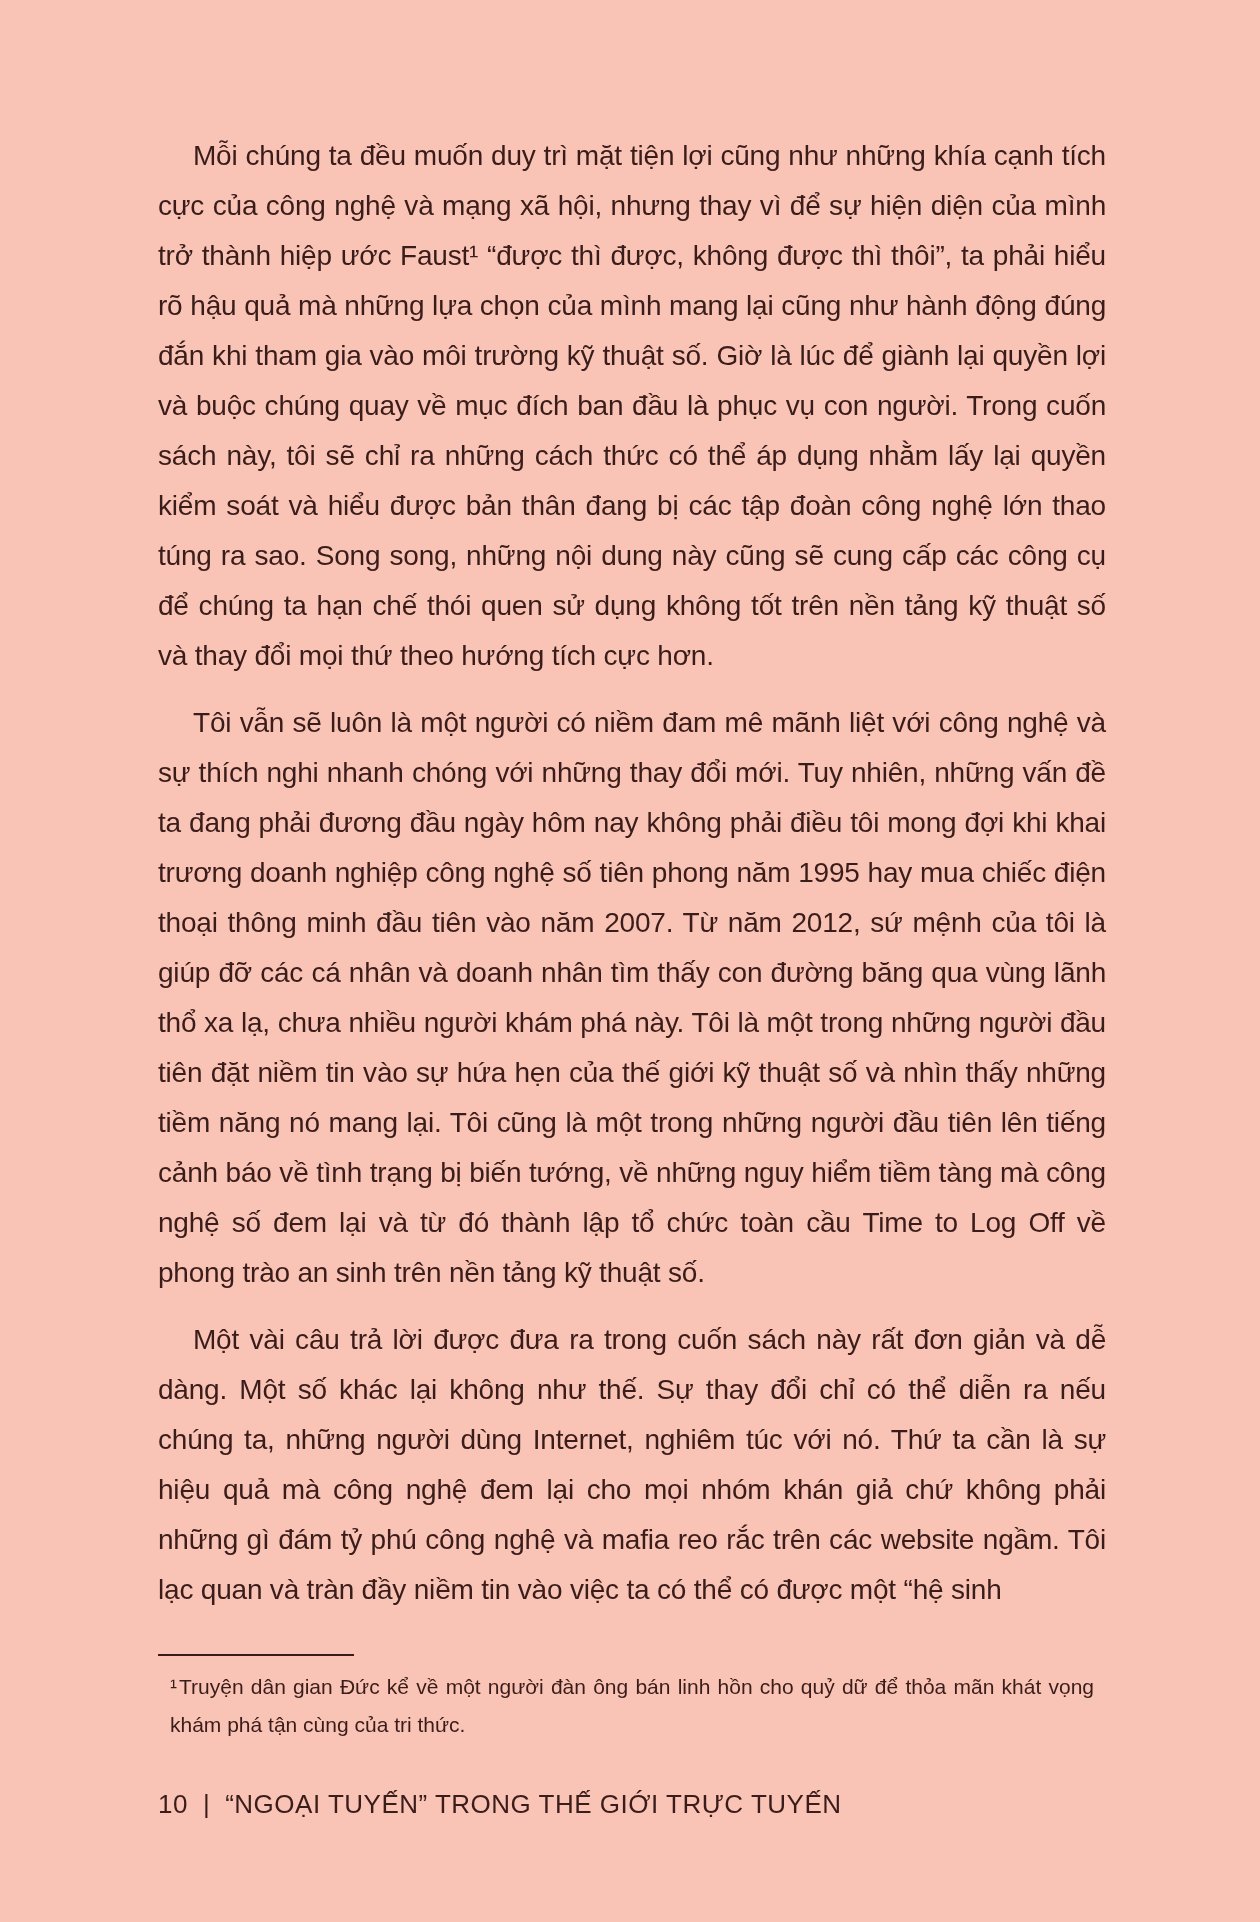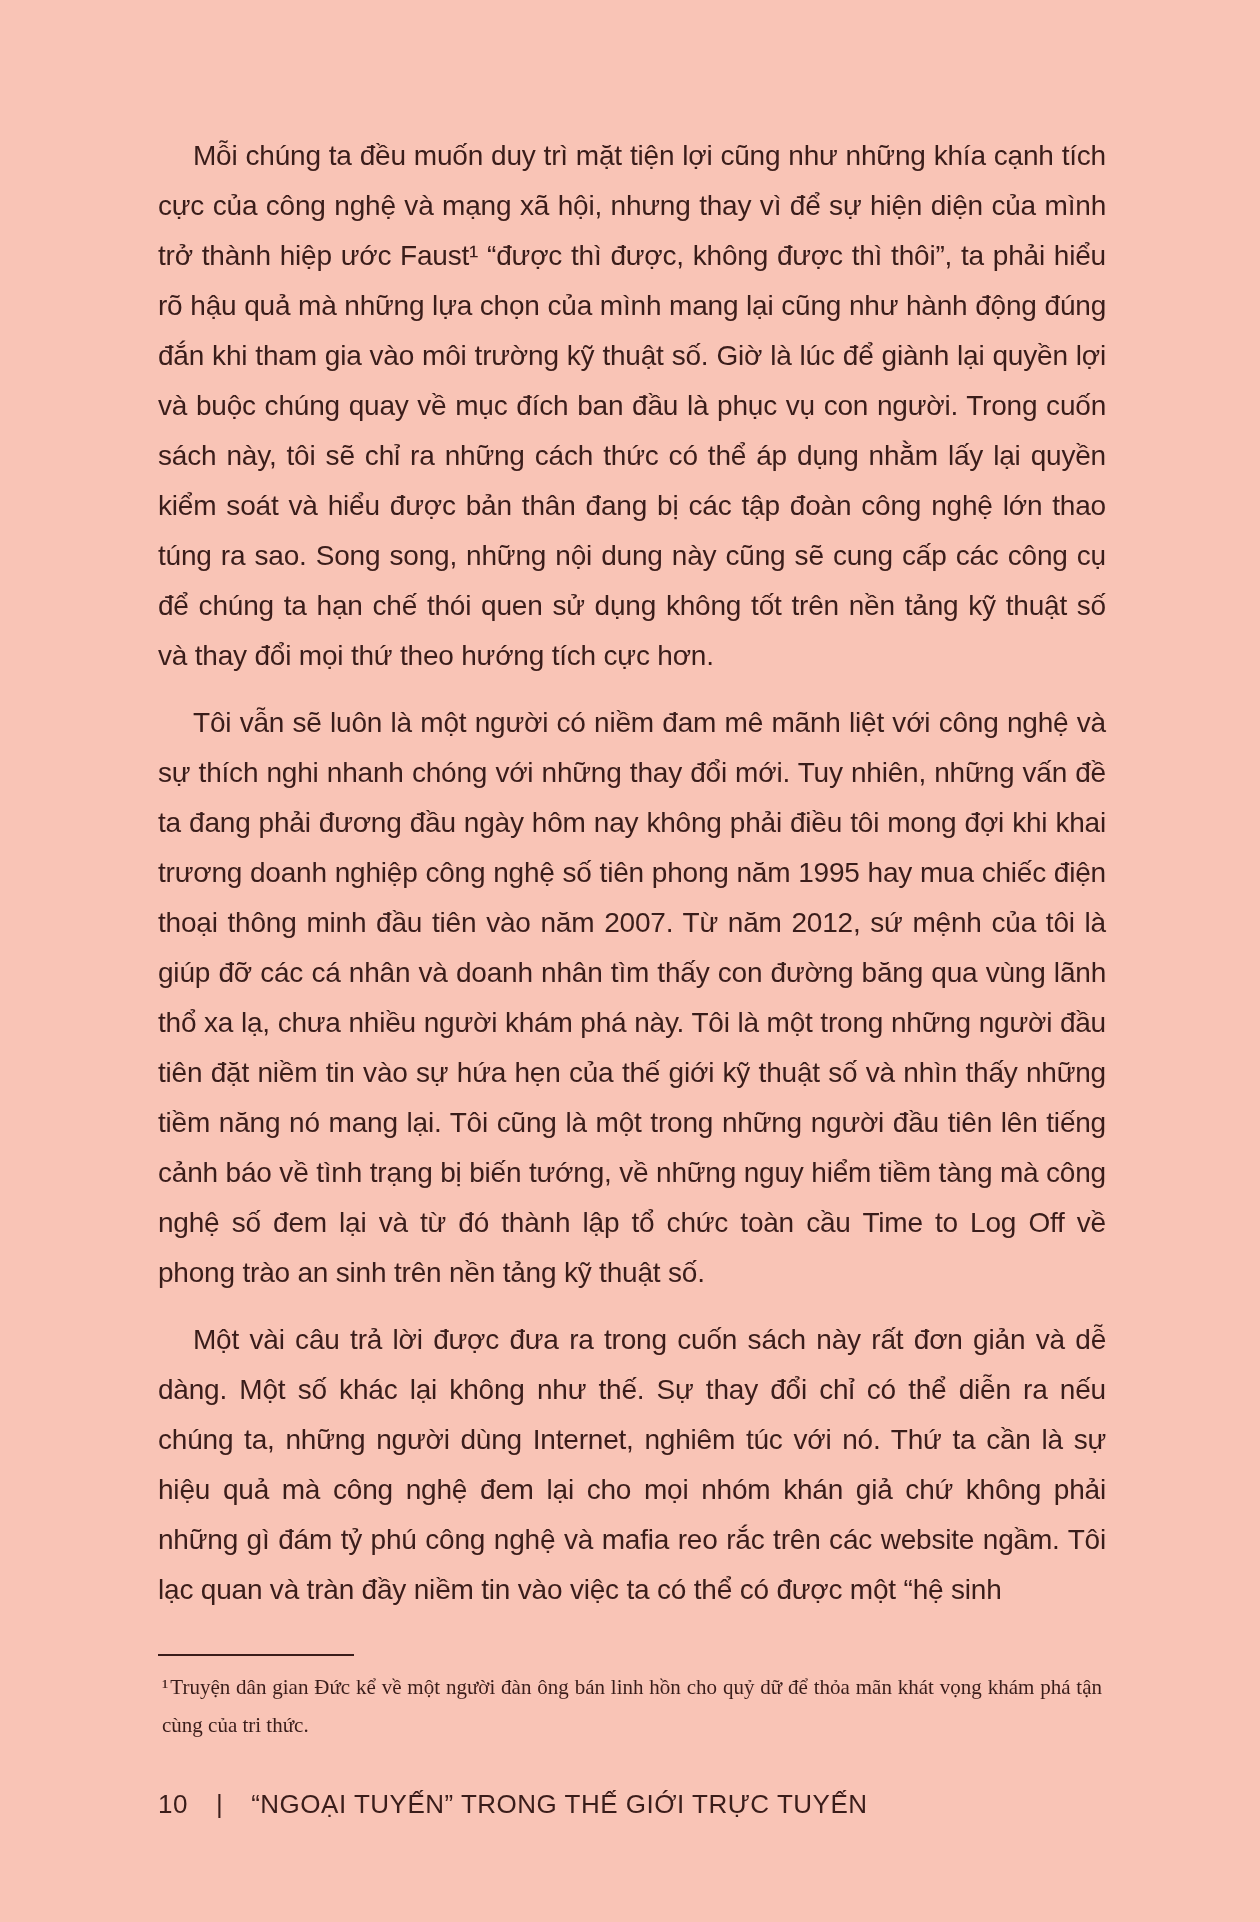--- a/index.html
+++ b/index.html
@@ -39,35 +39,34 @@
     top: 1654px;
     width: 948px;
   }
   .footnote-divider {
     width: 196px;
     height: 2px;
     background: #3a1d1a;
     margin: 0 0 12px 0;
   }
   .footnote {
-    margin: 4px;
+    margin: 12px;
     font-size: 21px;
     line-height: 38px;
     text-align: justify;
     color: #3a1d1a;
-    font-family: Liberation Serif, serif;
   }
   .fn-marker { padding-right: 2px; }
   .footer {
     position: absolute;
     left: 158px;
     top: 1789px;
     display: flex;
     align-items: baseline;
-    gap: 28px;
+    gap: 15px;
     font-size: 26px;
     letter-spacing: 0.5px;
     color: #3a1d1a;
     white-space: nowrap;
   }
 </style>
 </head>
 <body>
 
 <div class="page">

